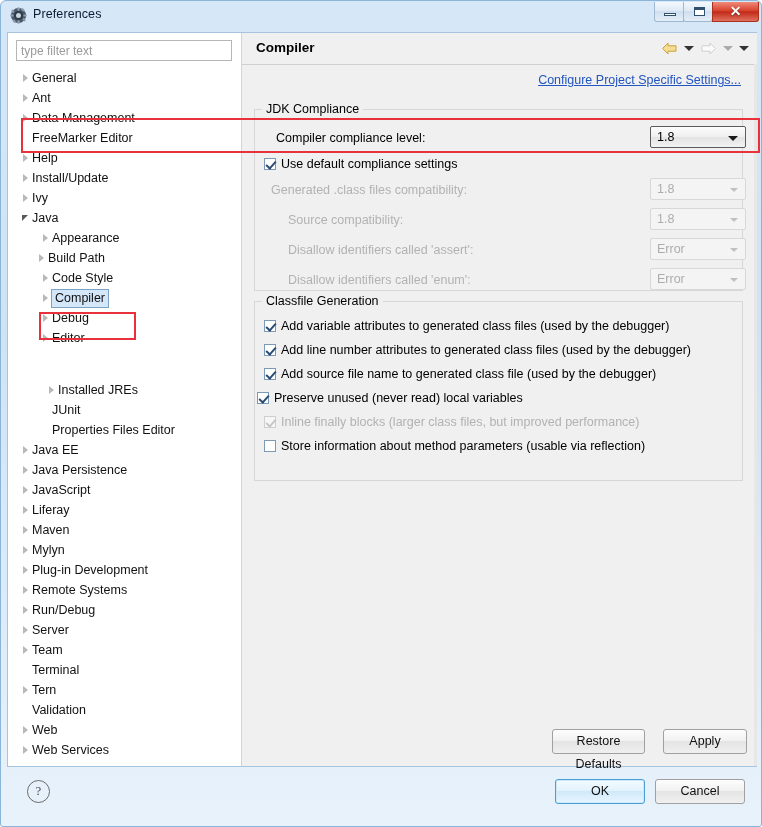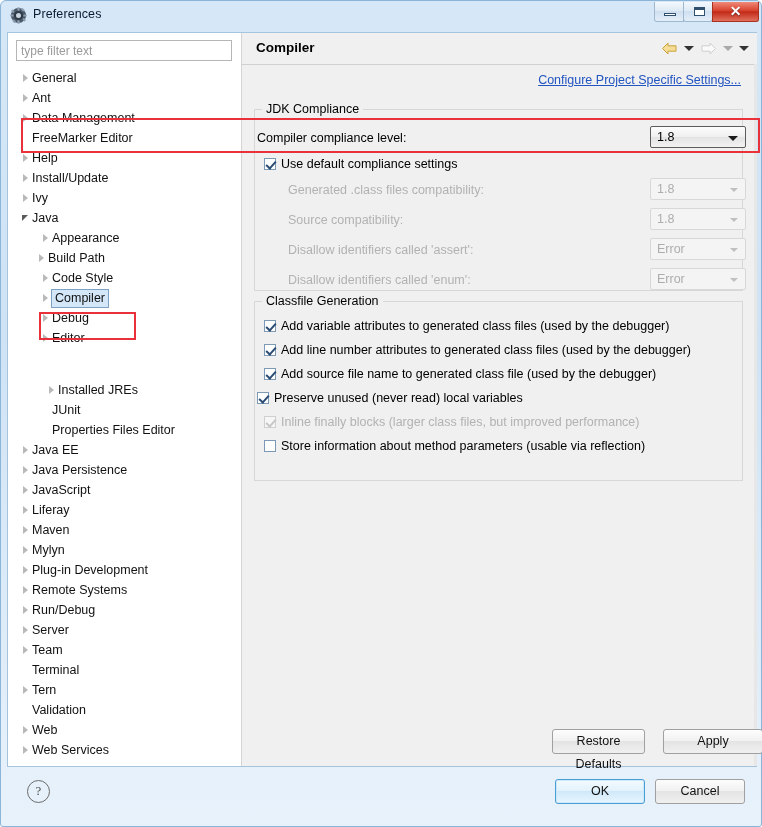--- a/index.html
+++ b/index.html
@@ -477,31 +477,31 @@
         </div>
       </div>
 
       <div id="pane-scroll"></div>
 
       <a id="config-link">Configure Project Specific Settings...</a>
 
       <div class="group" style="left:12px; top:76px; width:489px; height:182px;">
         <div class="group-title">JDK Compliance</div>
 
-        <div class="row-label" style="left:2px; top:21px;">Compiler compliance level:</div>
+        <div class="row-label" style="left:21px; top:21px;">Compiler compliance level:</div>
         <div class="combo focused" style="left:395px; top:16px;">
           <span class="combo-text">1.8</span>
           <span class="combo-arrow"></span>
         </div>
 
         <div class="cbrow" style="left:9px; top:47px;">
           <span class="cbox checked"></span><span>Use default compliance settings</span>
         </div>
 
-        <div class="row-label disabled" style="left:33px; top:73px;">Generated .class files compatibility:</div>
+        <div class="row-label disabled" style="left:16px; top:73px;">Generated .class files compatibility:</div>
         <div class="combo disabled" style="left:395px; top:68px;">
           <span class="combo-text">1.8</span>
           <span class="combo-arrow"></span>
         </div>
 
         <div class="row-label disabled" style="left:33px; top:103px;">Source compatibility:</div>
         <div class="combo disabled" style="left:395px; top:98px;">
           <span class="combo-text">1.8</span>
           <span class="combo-arrow"></span>
         </div>
@@ -525,21 +525,21 @@
             <div class="cbrow" style="left: 9px; top: 17px;"><span class="cbox checked"></span><span>Add variable attributes to generated class files (used by the debugger)</span></div>
             <div class="cbrow" style="left: 9px; top: 41px;"><span class="cbox checked"></span><span>Add line number attributes to generated class files (used by the debugger)</span></div>
             <div class="cbrow" style="left: 9px; top: 65px;"><span class="cbox checked"></span><span>Add source file name to generated class file (used by the debugger)</span></div>
             <div class="cbrow" style="left: 2px; top: 89px;"><span class="cbox checked"></span><span>Preserve unused (never read) local variables</span></div>
             <div class="cbrow disabled" style="left: 9px; top: 113px;"><span class="cbox checked disabled"></span><span>Inline finally blocks (larger class files, but improved performance)</span></div>
             <div class="cbrow" style="left: 9px; top: 137px;"><span class="cbox"></span><span>Store information about method parameters (usable via reflection)</span></div>
           </div>
       </div>
 
       <div class="btn" style="left:310px; top:696px; width:93px;">Restore Defaults</div>
-      <div class="btn" style="left:421px; top:696px; width:100px;">Apply</div>
+      <div class="btn" style="left:421px; top:696px; width:84px;">Apply</div>
     </div>
 
     <div class="annot" style="left:13px; top:85px; width:735px; height:31px;"></div>
   </div>
 
   <div id="footer">
     <div id="help-icon">?</div>
     <div class="btn primary" style="left:548px; top:12px; width:90px;">OK</div>
     <div class="btn" style="left:648px; top:12px; width:90px;">Cancel</div>
   </div>

